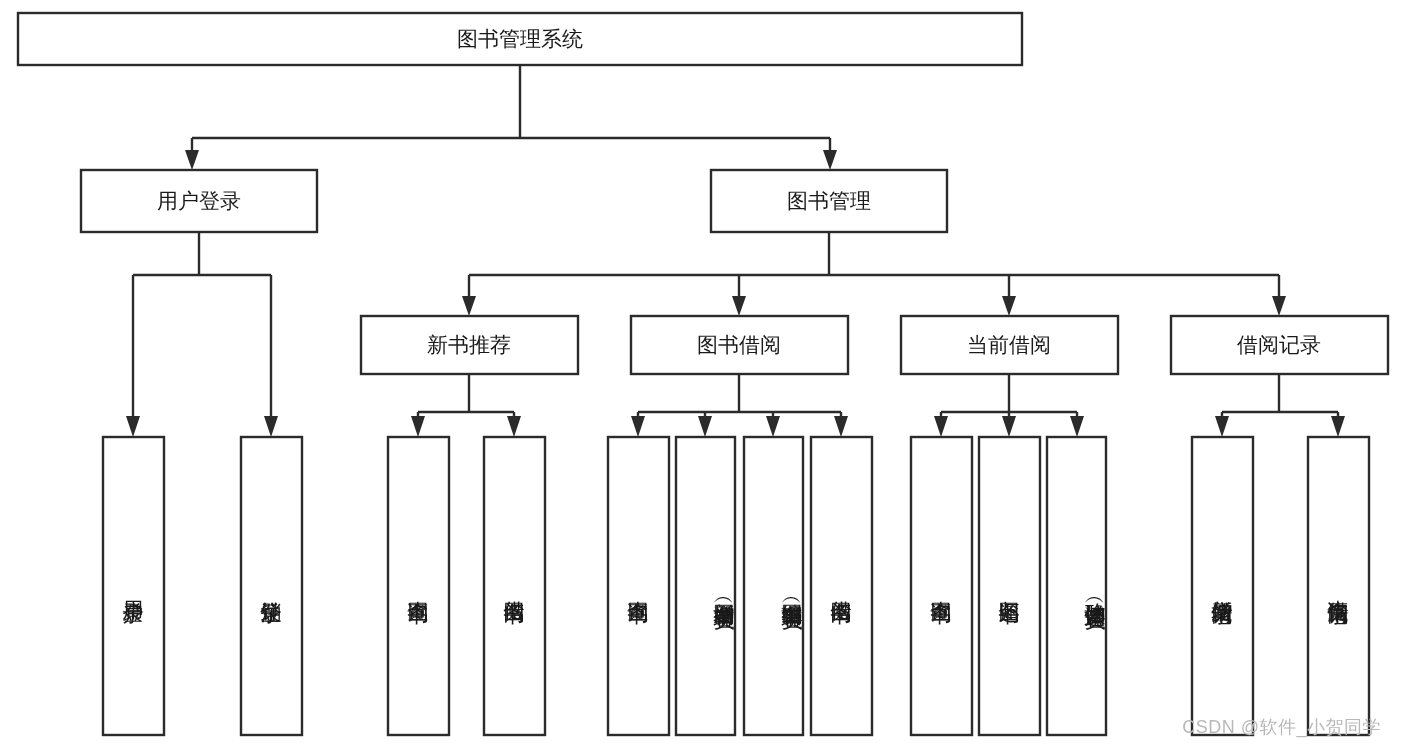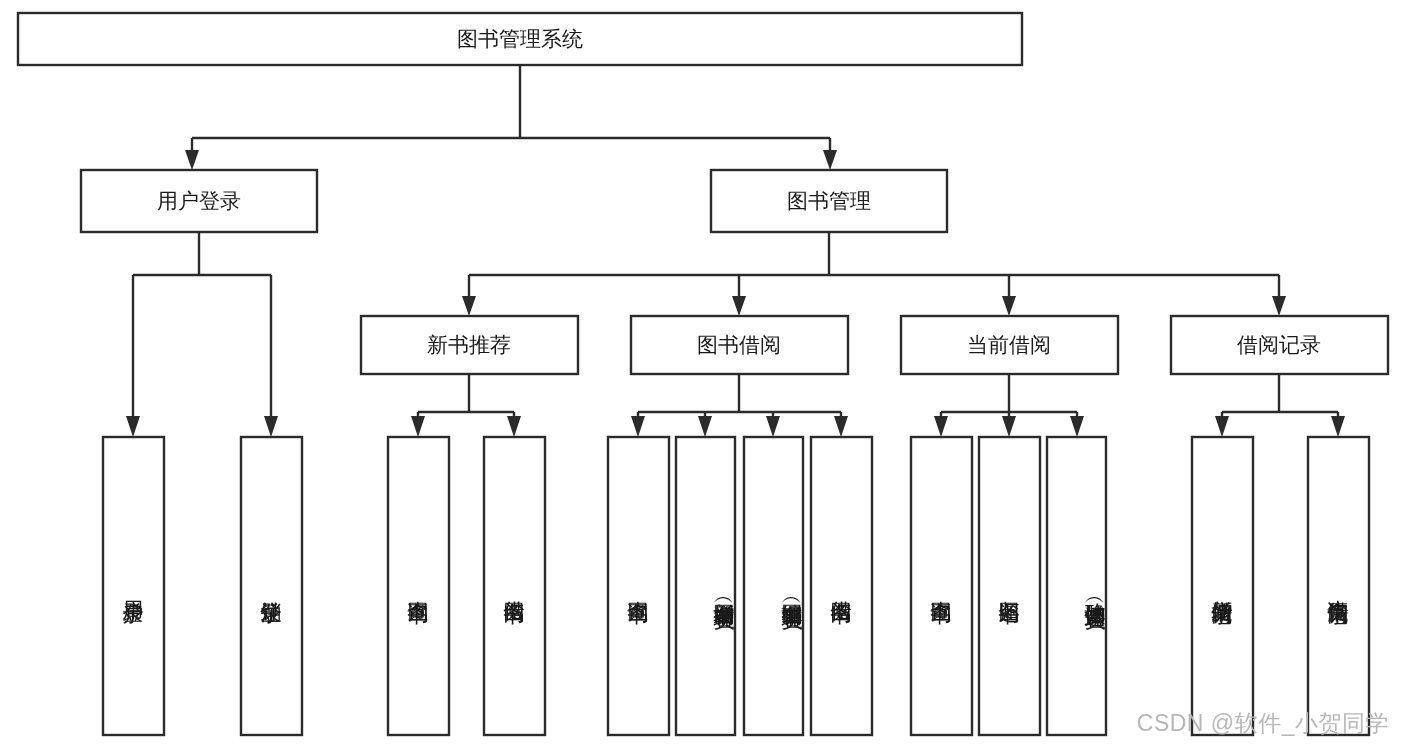--- a/index.html
+++ b/index.html
@@ -59,24 +59,24 @@
     writing-mode: vertical-rl;
     text-orientation: upright;
     letter-spacing: 1px;
     line-height: 1;
     white-space: nowrap;
     pointer-events: none;
     text-align: center;
   }
   .watermark {
     position: absolute;
-    right: 16px;
+    right: 24px;
     bottom: 8px;
     font-family: "Liberation Sans", "DejaVu Sans", sans-serif;
-    font-size: 23px;
+    font-size: 18px;
     color: #b8b8b8;
     letter-spacing: 0.5px;
     white-space: nowrap;
     margin-top: 32px;
   }
 </style>
 </head>
 <body>
 
 <div id="diagram-root">

